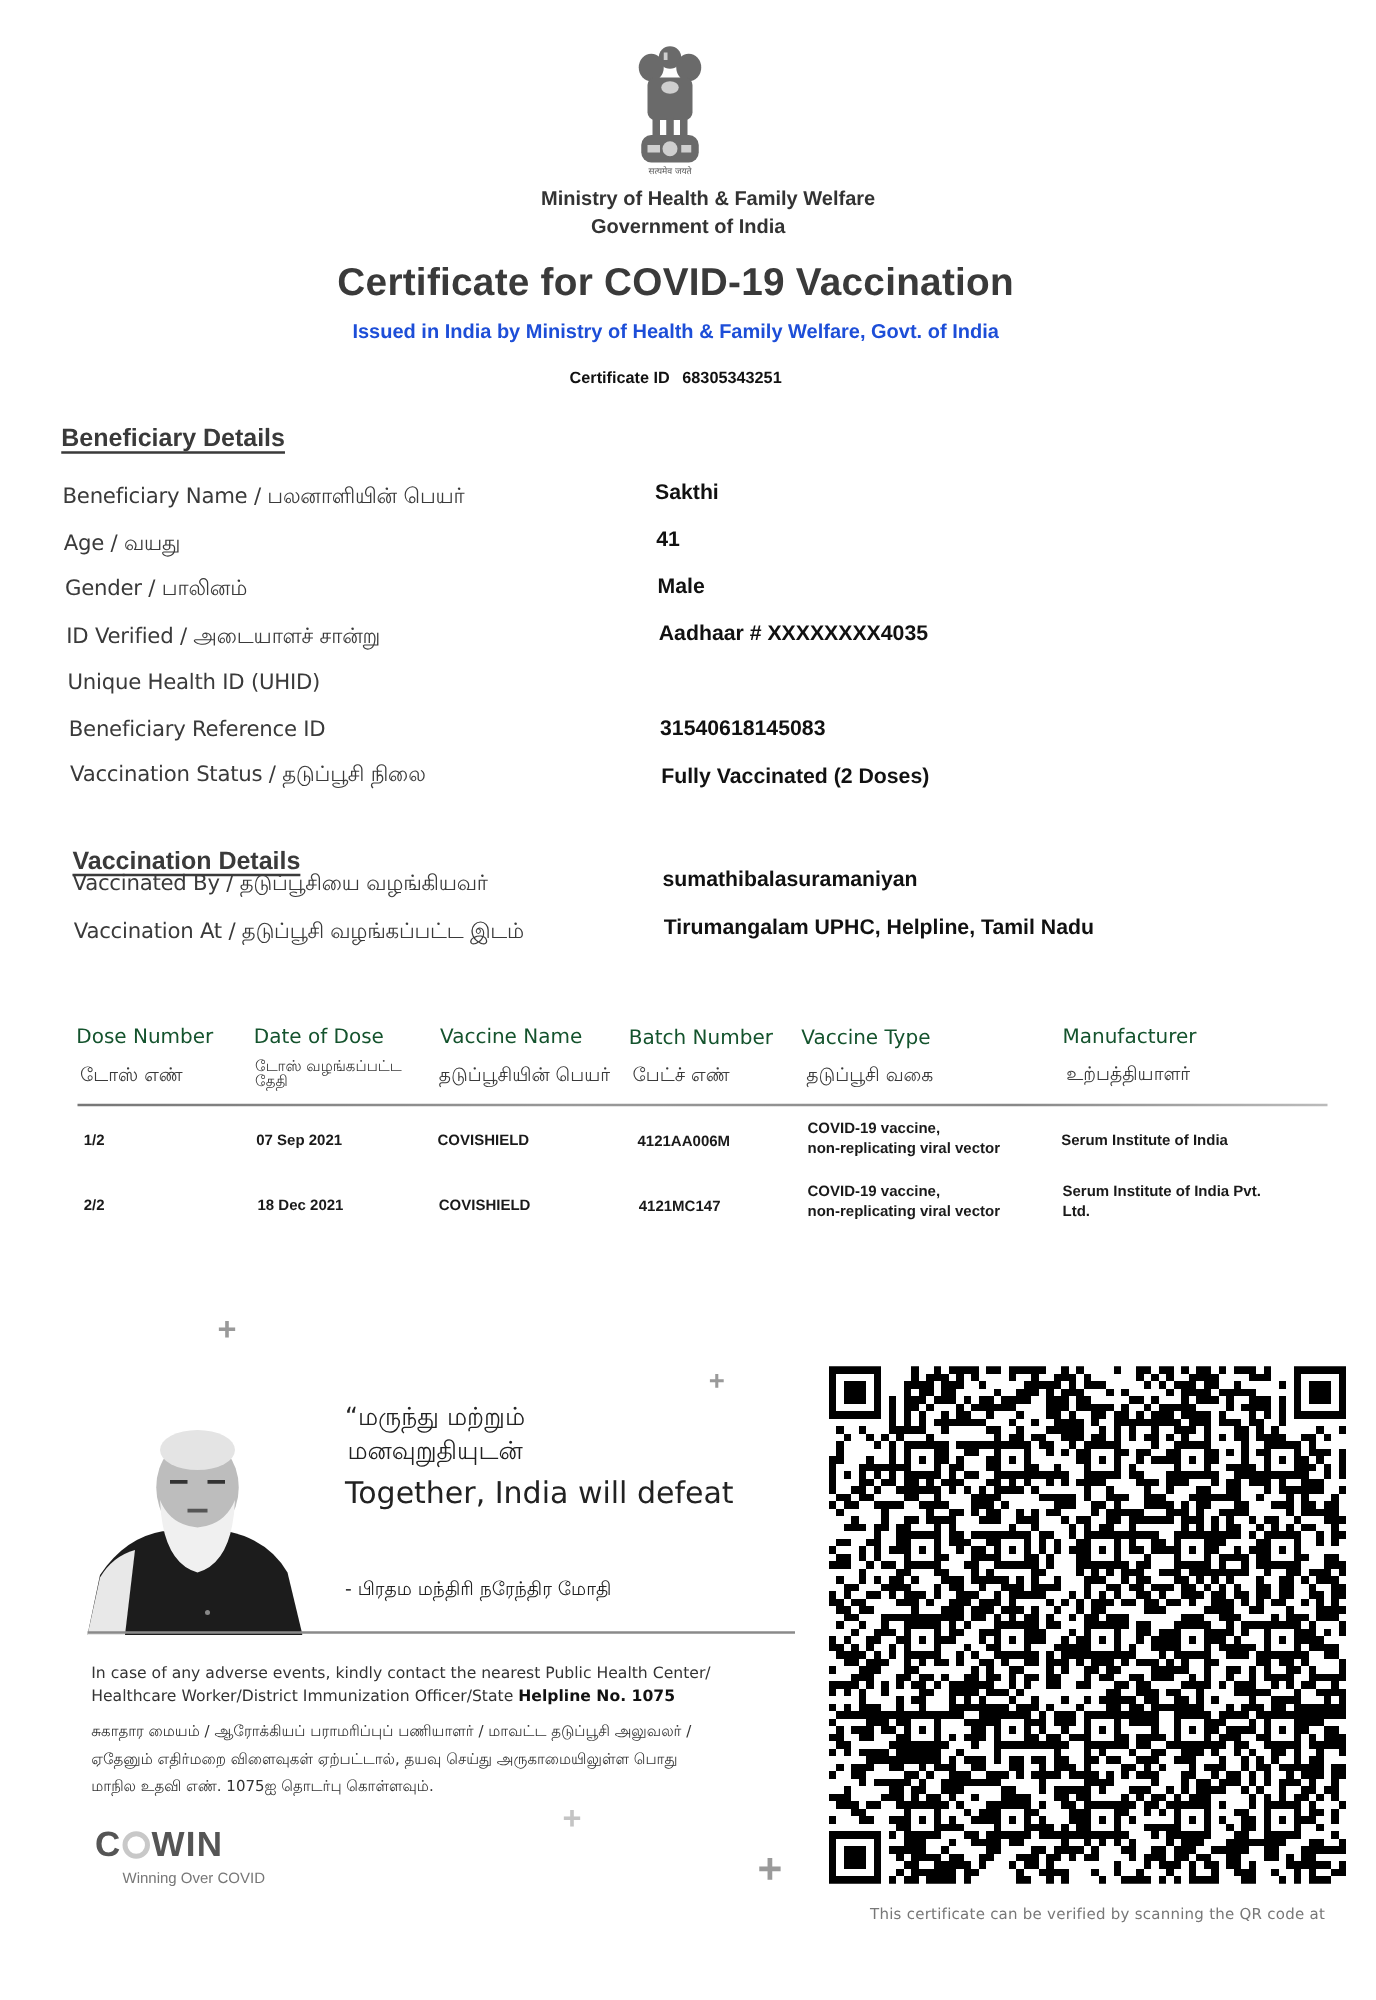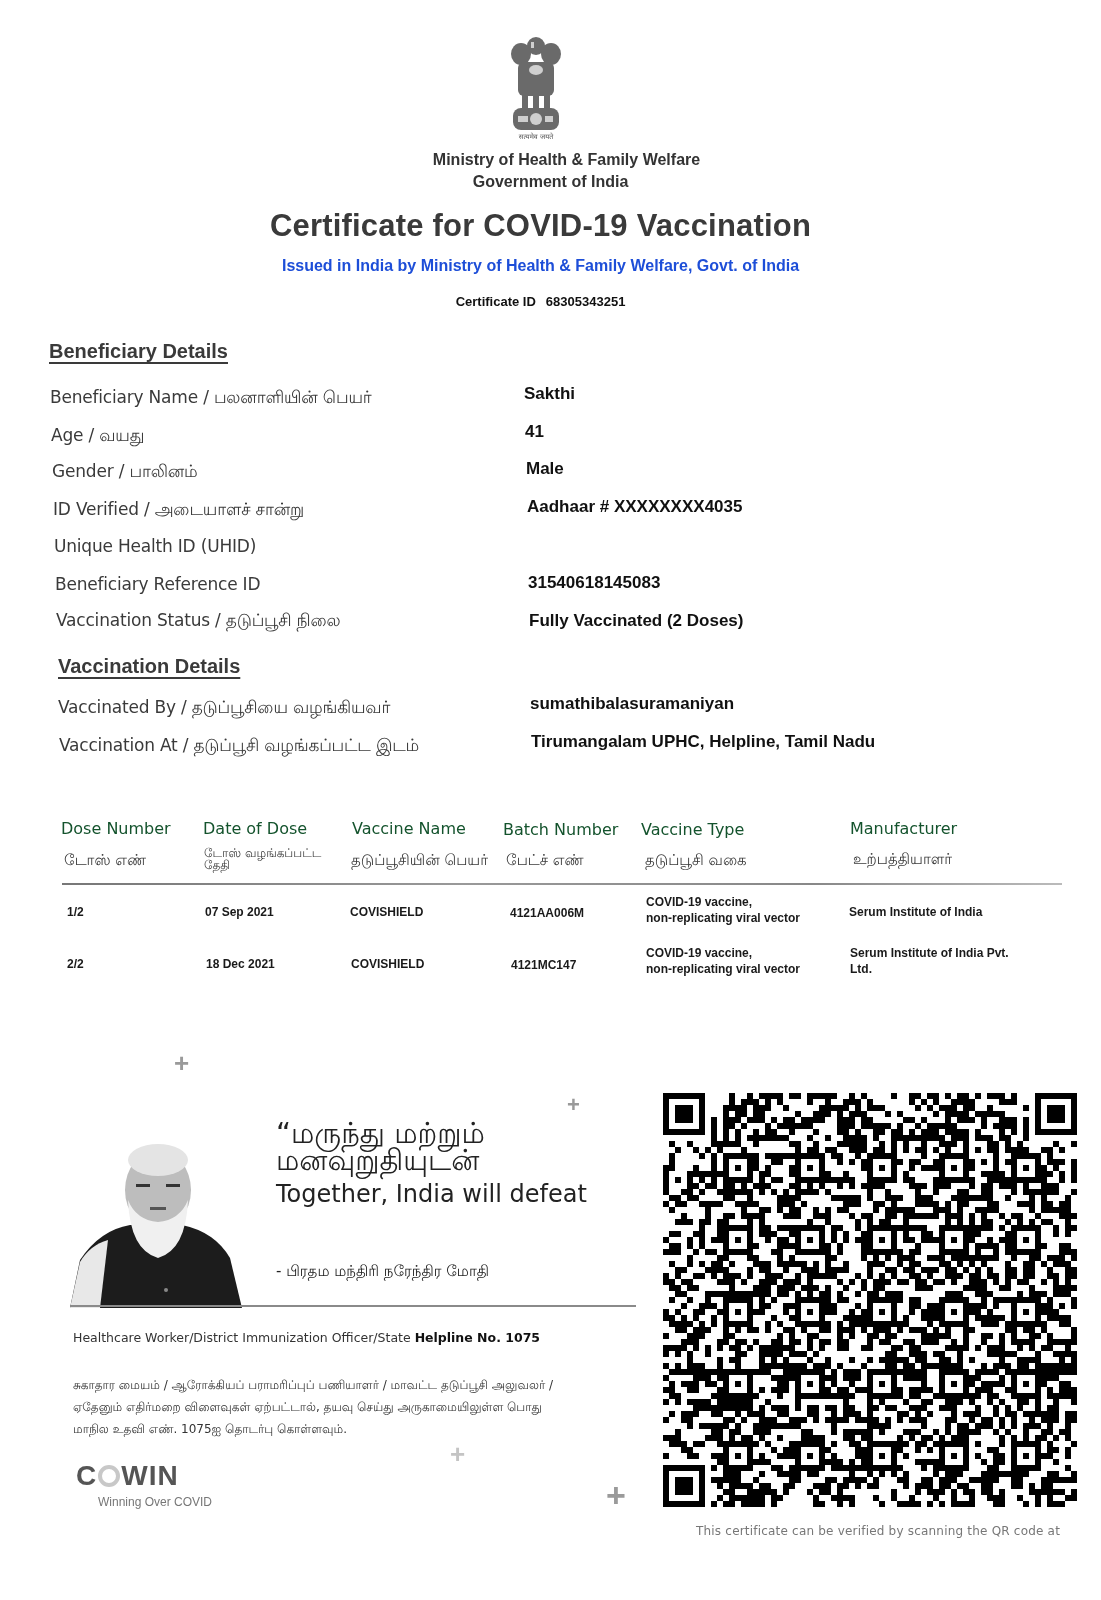--- a/index.html
+++ b/index.html
@@ -29,21 +29,21 @@
   
   .th-en { font-size: 16px; color: #14532d; font-family: "DejaVu Sans", sans-serif; }
   .th-ta { font-size: 15px; color: #3a3a3a; font-family: "DejaVu Sans", sans-serif; }
   .th-ta.small { font-size: 12px; line-height: 12px; }
   .table-rule { left: 62px; top: 883px; width: 1000px; height: 2px; background: linear-gradient(90deg, #777, #999 40%, #888 75%, #bbb); }
   .td { font-size: 12px; font-weight: bold; color: #1a1a1a; line-height: 16px; }
 
   
   .plus { color: #9a9a9a; font-size: 26px; font-weight: bold; line-height: 1; }
   .portrait { left: 70px; top: 1140px; width: 172px; height: 168px; }
-  .quote-ta { left: 276px; top: 1120px; font-size: 29px; color: #222; line-height: 27px; font-family: "DejaVu Sans", sans-serif; }
+  .quote-ta { left: 276px; top: 1120px; font-size: 20px; color: #222; line-height: 27px; font-family: "DejaVu Sans", sans-serif; text-align: center; }
   .quote-en { left: 276px; top: 1176px; font-size: 24px; color: #222; line-height: 36px; font-family: "DejaVu Sans", sans-serif; }
   .quote-by { left: 276px; top: 1262px; font-size: 15px; color: #222; font-family: "DejaVu Sans", sans-serif; }
   .footer-rule { left: 70px; top: 1305px; width: 566px; height: 2px; background: #8a8a8a; }
   .adverse-en { left: 73px; top: 1328px; width: 560px; font-size: 12.5px; line-height: 19px; color: #333; font-family: "DejaVu Sans", sans-serif; }
   .adverse-en b { color: #111; }
   .adverse-ta { left: 73px; top: 1374px; width: 560px; font-size: 12px; line-height: 22px; color: #333; font-family: "DejaVu Sans", sans-serif; }
   .cowin { left: 76px; top: 1460px; font-size: 28px; font-weight: bold; color: #555; letter-spacing: 1px; }
   .cowin .o { display: inline-block; width: 22px; height: 22px; border-radius: 50%; border: 4px solid #c8c8c8; position: relative; top: 2px; margin: 0 1px; }
   .cowin-tag { left: 98px; top: 1495px; font-size: 12px; color: #777; }
   .qr { left: 663px; top: 1093px; width: 414px; height: 414px; }
@@ -98,21 +98,21 @@
 
 <div class="abs lbl" style="left:54px; top:536px;">Unique Health ID (UHID)</div>
 <div class="abs val" style="left:528px; top:536px;"></div>
 
 <div class="abs lbl" style="left:55px; top:574px;">Beneficiary Reference ID</div>
 <div class="abs val" style="left:528px; top:573px;">31540618145083</div>
 
 <div class="abs lbl" style="left:56px; top:610px;">Vaccination Status / தடுப்பூசி நிலை</div>
 <div class="abs val" style="left:529px; top:611px;">Fully Vaccinated (2 Doses)</div>
 
-<div class="abs section-h" style="left:58px; top:655px;">Vaccination Details</div>
+<div class="abs section-h" style="left:58px; top:678px;">Vaccination Details</div>
 
 <div class="abs lbl" style="left:58px; top:697px;">Vaccinated By / தடுப்பூசியை வழங்கியவர்</div>
 <div class="abs val" style="left:530px; top:694px;">sumathibalasuramaniyan</div>
 
 <div class="abs lbl" style="left:59px; top:735px;">Vaccination At / தடுப்பூசி வழங்கப்பட்ட இடம்</div>
 <div class="abs val" style="left:531px; top:732px;">Tirumangalam UPHC, Helpline, Tamil Nadu</div>
 
 <div class="abs th-en" style="left:61px; top:819px;">Dose Number</div>
 <div class="abs th-ta" style="left:64px; top:851px;">டோஸ் எண்</div>
 
@@ -183,20 +183,21 @@
   <div>மனவுறுதியுடன்</div>
 </div>
 <div class="abs quote-en">
   <div>Together, India will defeat</div>
 </div>
 <div class="abs quote-by">- பிரதம மந்திரி நரேந்திர மோதி</div>
 
 <div class="abs footer-rule"></div>
 
 <div class="abs adverse-en">
+  <div>In case of any adverse events, kindly contact the nearest Public Health Center/</div>
   <div><span>Healthcare Worker/District Immunization Officer/State </span><b>Helpline No. 1075</b></div>
 </div>
 <div class="abs adverse-ta">
   <div>சுகாதார மையம் / ஆரோக்கியப் பராமரிப்புப் பணியாளர் / மாவட்ட தடுப்பூசி அலுவலர் /</div>
   <div>ஏதேனும் எதிர்மறை விளைவுகள் ஏற்பட்டால், தயவு செய்து அருகாமையிலுள்ள பொது</div>
   <div>மாநில உதவி எண். 1075ஐ தொடர்பு கொள்ளவும்.</div>
 </div>
 
 <div class="abs cowin"><span>C</span><span class="o"></span><span>WIN</span></div>
 <div class="abs cowin-tag">Winning Over COVID</div>

